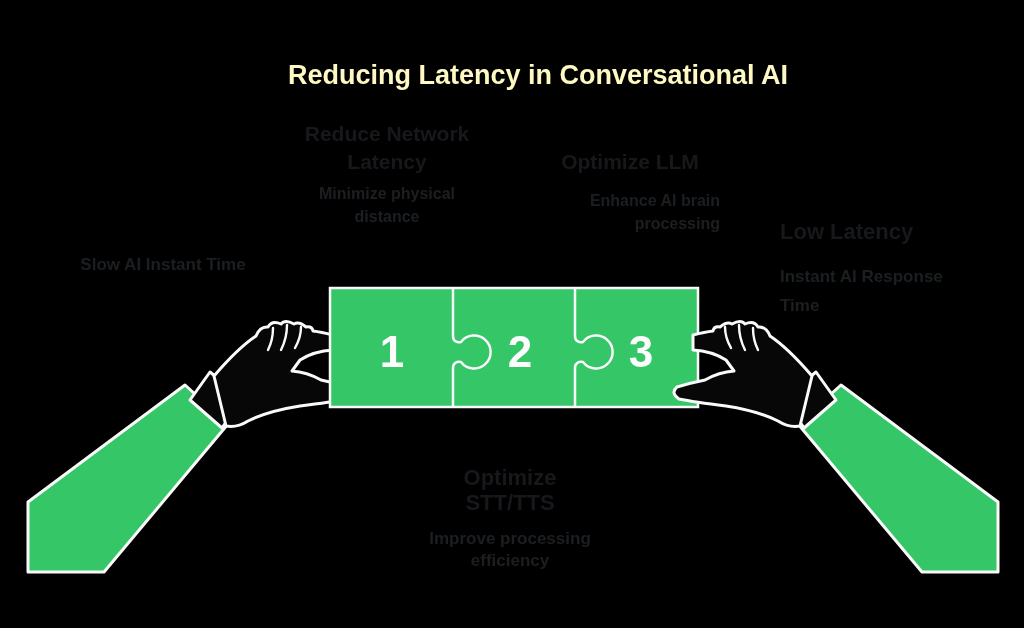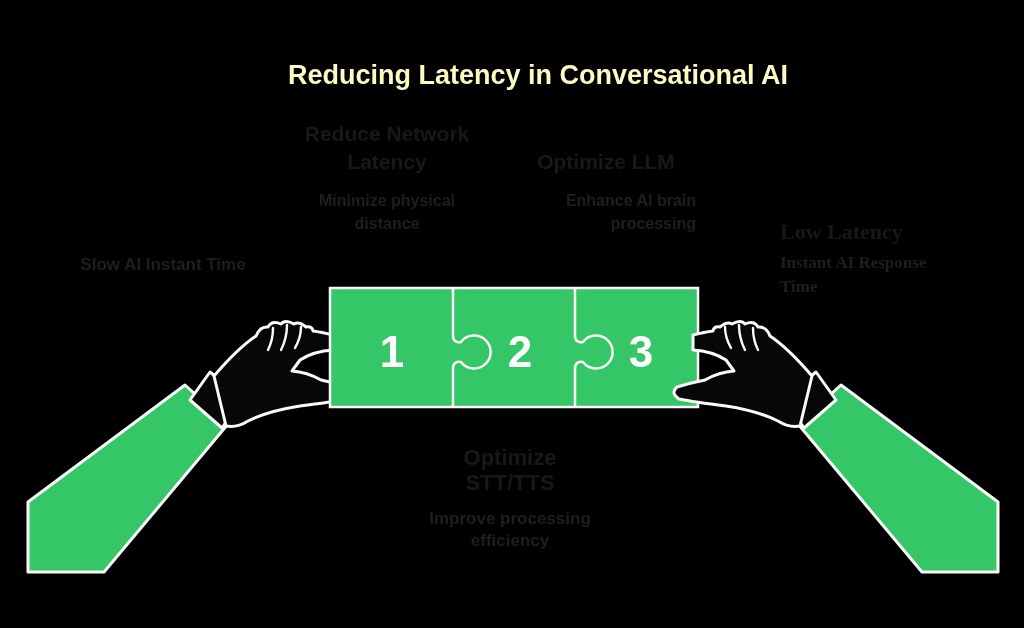--- a/index.html
+++ b/index.html
@@ -12,31 +12,31 @@
   .label { position:absolute; z-index:2; }
   .label.centered { text-align:center; }
   .title {
     position:absolute; left:0; top:58px; width:986px; text-align:center;
     font-size:27px; font-weight:700; color:#fef9c3; line-height:34px; z-index:2;margin-left:45px;
   }
   .heading { font-weight:700; color:#16181b; }
   .subtitle { font-weight:600; color:#1c1f22; }
   .lbl-reduce-network { left:297px; top:120px; width:180px; }
   .lbl-reduce-network .heading { font-size:21px; line-height:28px; }
-  .lbl-reduce-network .subtitle { font-size:16px; line-height:23px; margin-top:13px; }
-  .lbl-optimize-llm { left:516px; top:148px; width:180px; }
+  .lbl-reduce-network .subtitle { font-size:16px; line-height:23px; margin-top:6px; }
+  .lbl-optimize-llm { left:540px; top:148px; width:180px; }
   .lbl-optimize-llm .heading { font-size:21px; line-height:28px; }
   .lbl-optimize-llm .subtitle { font-size:16px; line-height:23px; margin-top:13px;text-align:right; }
   .lbl-high-latency { left:48px; top:243px; width:230px; }
   .lbl-high-latency .heading { font-size:22px; line-height:30px; }
   .lbl-high-latency .subtitle { font-size:17px; line-height:23px; margin-top:10px; }
-  .lbl-low-latency { left:780px; top:217px; width:168px; text-align:left;font-family:Liberation Serif, serif; }
+  .lbl-low-latency { left:780px; top:217px; width:168px; text-align:left; }
   .lbl-low-latency .heading { font-size:22px; line-height:30px; }
-  .lbl-low-latency .subtitle { font-size:17px; line-height:24px; margin-top:4px; }
-  .lbl-optimize-stt { left:420px; top:445px; width:180px; }
+  .lbl-low-latency .subtitle { font-size:17px; line-height:29px; margin-top:15px; }
+  .lbl-optimize-stt { left:420px; top:465px; width:180px; }
   .lbl-optimize-stt .heading { font-size:22px; line-height:25px; }
   .lbl-optimize-stt .subtitle { font-size:17px; line-height:22px; margin-top:13px; }
   .piece-number {
     font-family:"Liberation Sans", sans-serif;
     font-size:44px; font-weight:700;
   }
 </style>
 </head>
 <body>
 

